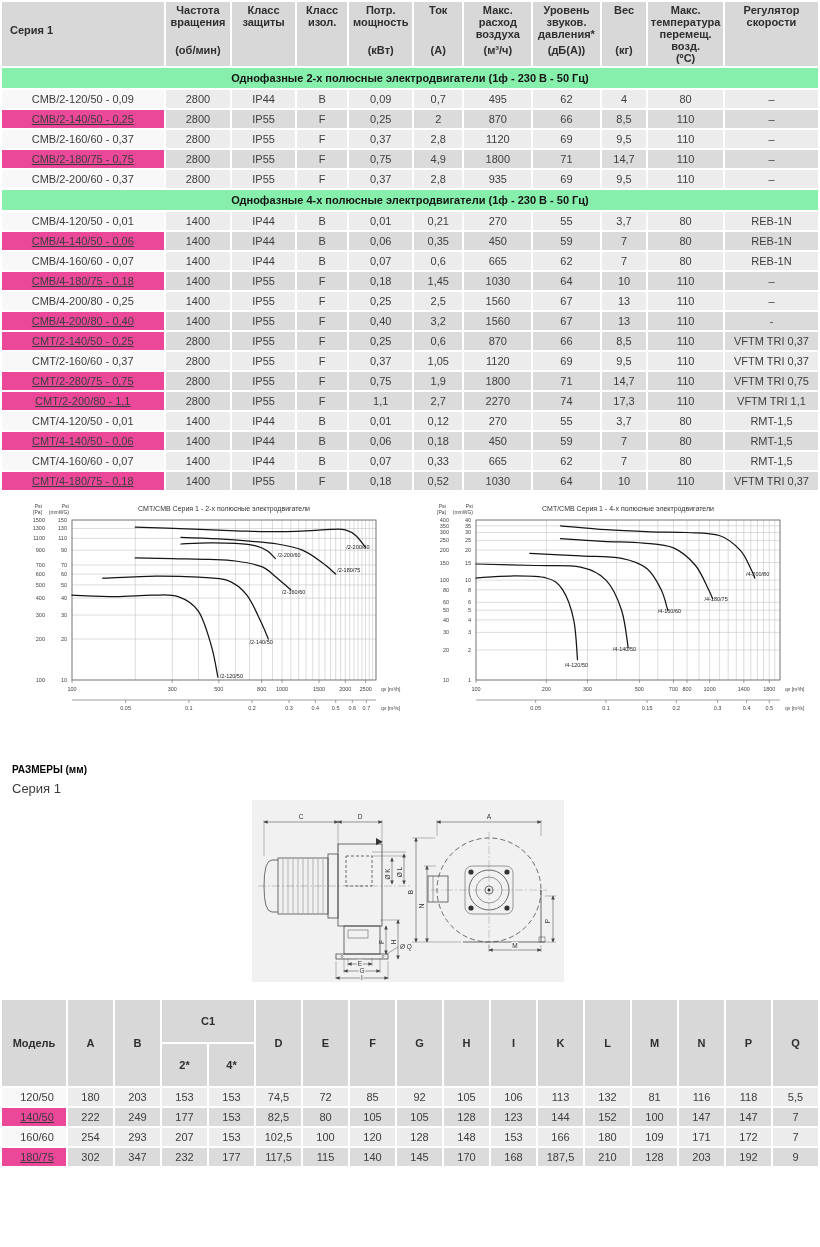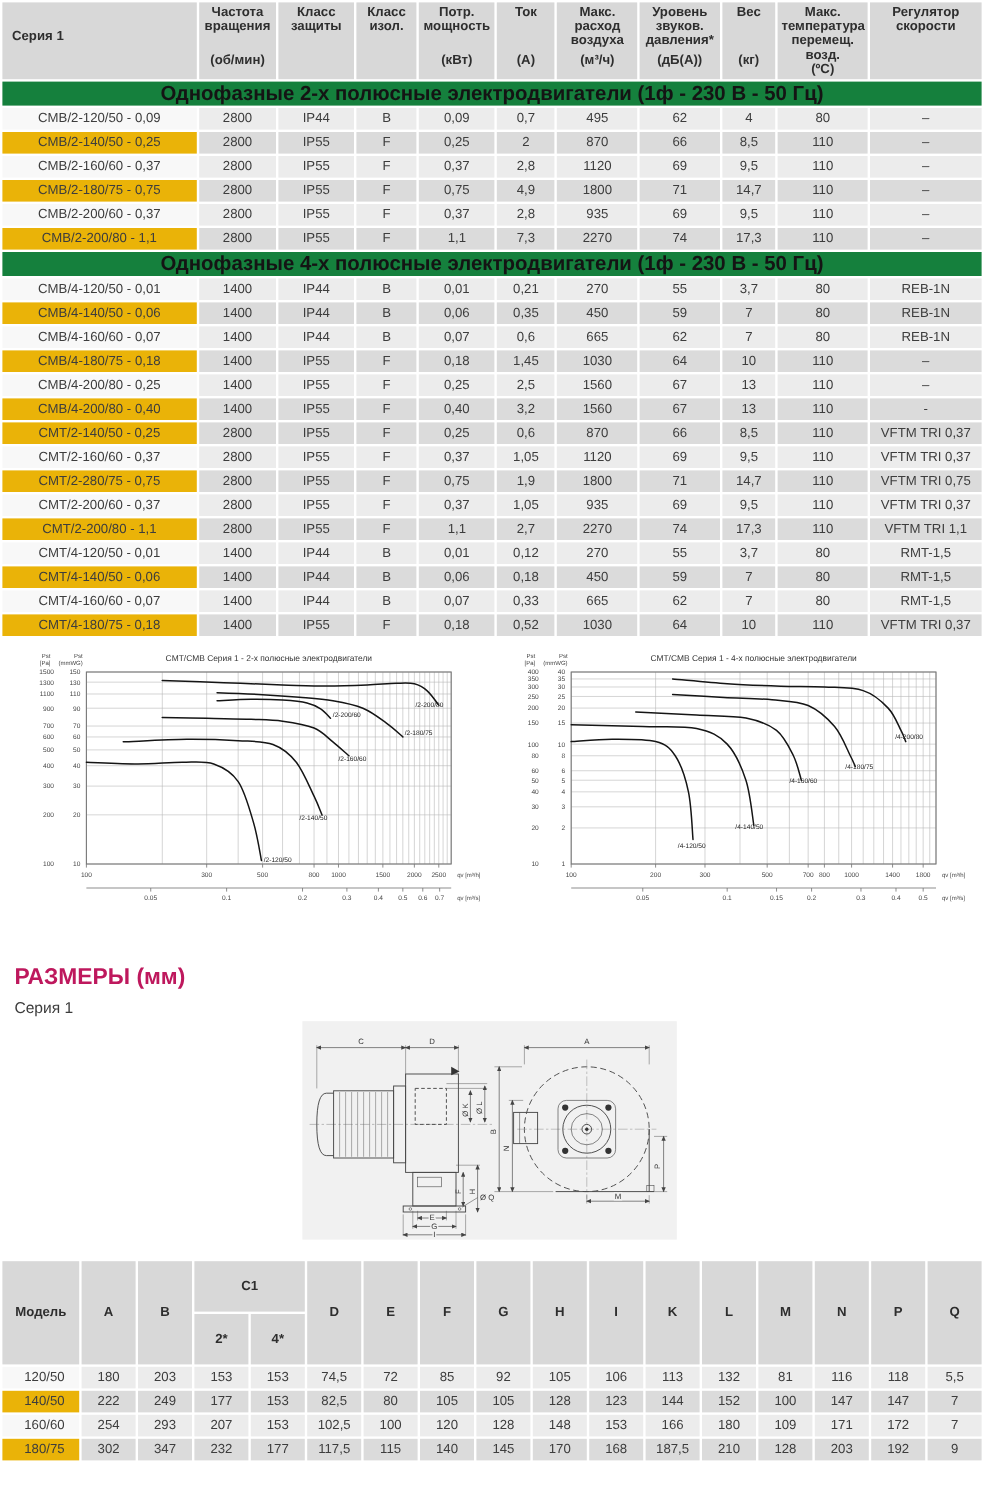--- a/index.html
+++ b/index.html
@@ -3,38 +3,38 @@
 <meta charset="utf-8">
 <style>
   html,body{margin:0;padding:0;background:#fff;}
   body{font-family:"Liberation Sans", sans-serif;color:#3d3d3d;}
   .page{width:820px;min-height:1247px;background:#fff;position:relative;}
 
   
   table.grid{border-collapse:separate;border-spacing:2px;width:100%;table-layout:fixed;font-size:11px;}
   table.grid th{background:#d8d8d8;font-weight:700;color:#2e2e2e;padding:2px 3px;vertical-align:top;}
   table.grid td{padding:0 3px;height:18px;text-align:center;color:#3d3d3d;}
-  .hwrap{display:flex;flex-direction:column;justify-content:space-between;min-height:52px;text-align:center;}
+  .hwrap{display:flex;flex-direction:column;justify-content:space-between;min-height:52px;text-align:center;align-items:center;}
   .hwrap .u{font-weight:700;}
   th.serie .hwrap{justify-content:center;align-items:flex-start;text-align:left;padding-left:5px;}
-  tr.sect td{background:#15803d;font-weight:700;color:#141414;font-size:17px;height:20px;}
+  tr.sect td{background:#86efac;font-weight:700;color:#141414;font-size:11px;height:20px;}
   tr.r0 td{background:#ececec;}
   tr.r0 td.model{background:#f8f8f8;}
   tr.r1 td{background:#dbdbdb;}
-  tr.r1 td.model{background:#eab308;}
+  tr.r1 td.model{background:#ec4899;text-decoration:underline;}
   td.model{text-align:left;padding-left:7px;margin-top:46px;}
   table.dims th{vertical-align:middle;padding:15px 2px;}
   table.dims td.model{padding-left:9px;}
 
   
   .charts{display:flex;gap:6px;padding:10px 0 4px 12px;}
   .chart svg{display:block;font-family:"Liberation Sans",sans-serif;}
 
   
-  .sizes-title{font-size:19px;font-weight:700;color:#be185d;margin:18px 0 6px 12px;}
+  .sizes-title{font-size:10px;font-weight:700;color:#000000;margin:18px 0 6px 12px;}
   .series-sub{font-size:13px;color:#3c3c3c;margin:0 0 4px 12px;}
   .drawing-panel{width:312px;height:182px;background:#f1f1f1;margin:2px 0 16px 252px;}
 </style>
 </head>
 <body>
 
 <div class="page">
 
   <table class="grid spec">
     <colgroup>
@@ -181,33 +181,20 @@
           <td>IP55</td>
           <td>F</td>
           <td>0,37</td>
           <td>2,8</td>
           <td>935</td>
           <td>69</td>
           <td>9,5</td>
           <td>110</td>
           <td>–</td>
         </tr>
-        <tr class="r1">
-          <td class="model">CMB/2-200/80 - 1,1</td>
-          <td>2800</td>
-          <td>IP55</td>
-          <td>F</td>
-          <td>1,1</td>
-          <td>7,3</td>
-          <td>2270</td>
-          <td>74</td>
-          <td>17,3</td>
-          <td>110</td>
-          <td>–</td>
-        </tr>
         <tr class="sect">
           <td colspan="11">Однофазные 4-х полюсные электродвигатели (1ф - 230 В - 50 Гц)</td>
         </tr>
         <tr class="r0">
           <td class="model">CMB/4-120/50 - 0,01</td>
           <td>1400</td>
           <td>IP44</td>
           <td>B</td>
           <td>0,01</td>
           <td>0,21</td>
@@ -313,33 +300,20 @@
           <td>2800</td>
           <td>IP55</td>
           <td>F</td>
           <td>0,75</td>
           <td>1,9</td>
           <td>1800</td>
           <td>71</td>
           <td>14,7</td>
           <td>110</td>
           <td>VFTM TRI 0,75</td>
-        </tr>
-        <tr class="r0">
-          <td class="model">CMT/2-200/60 - 0,37</td>
-          <td>2800</td>
-          <td>IP55</td>
-          <td>F</td>
-          <td>0,37</td>
-          <td>1,05</td>
-          <td>935</td>
-          <td>69</td>
-          <td>9,5</td>
-          <td>110</td>
-          <td>VFTM TRI 0,37</td>
         </tr>
         <tr class="r1">
           <td class="model">CMT/2-200/80 - 1,1</td>
           <td>2800</td>
           <td>IP55</td>
           <td>F</td>
           <td>1,1</td>
           <td>2,7</td>
           <td>2270</td>
           <td>74</td>

